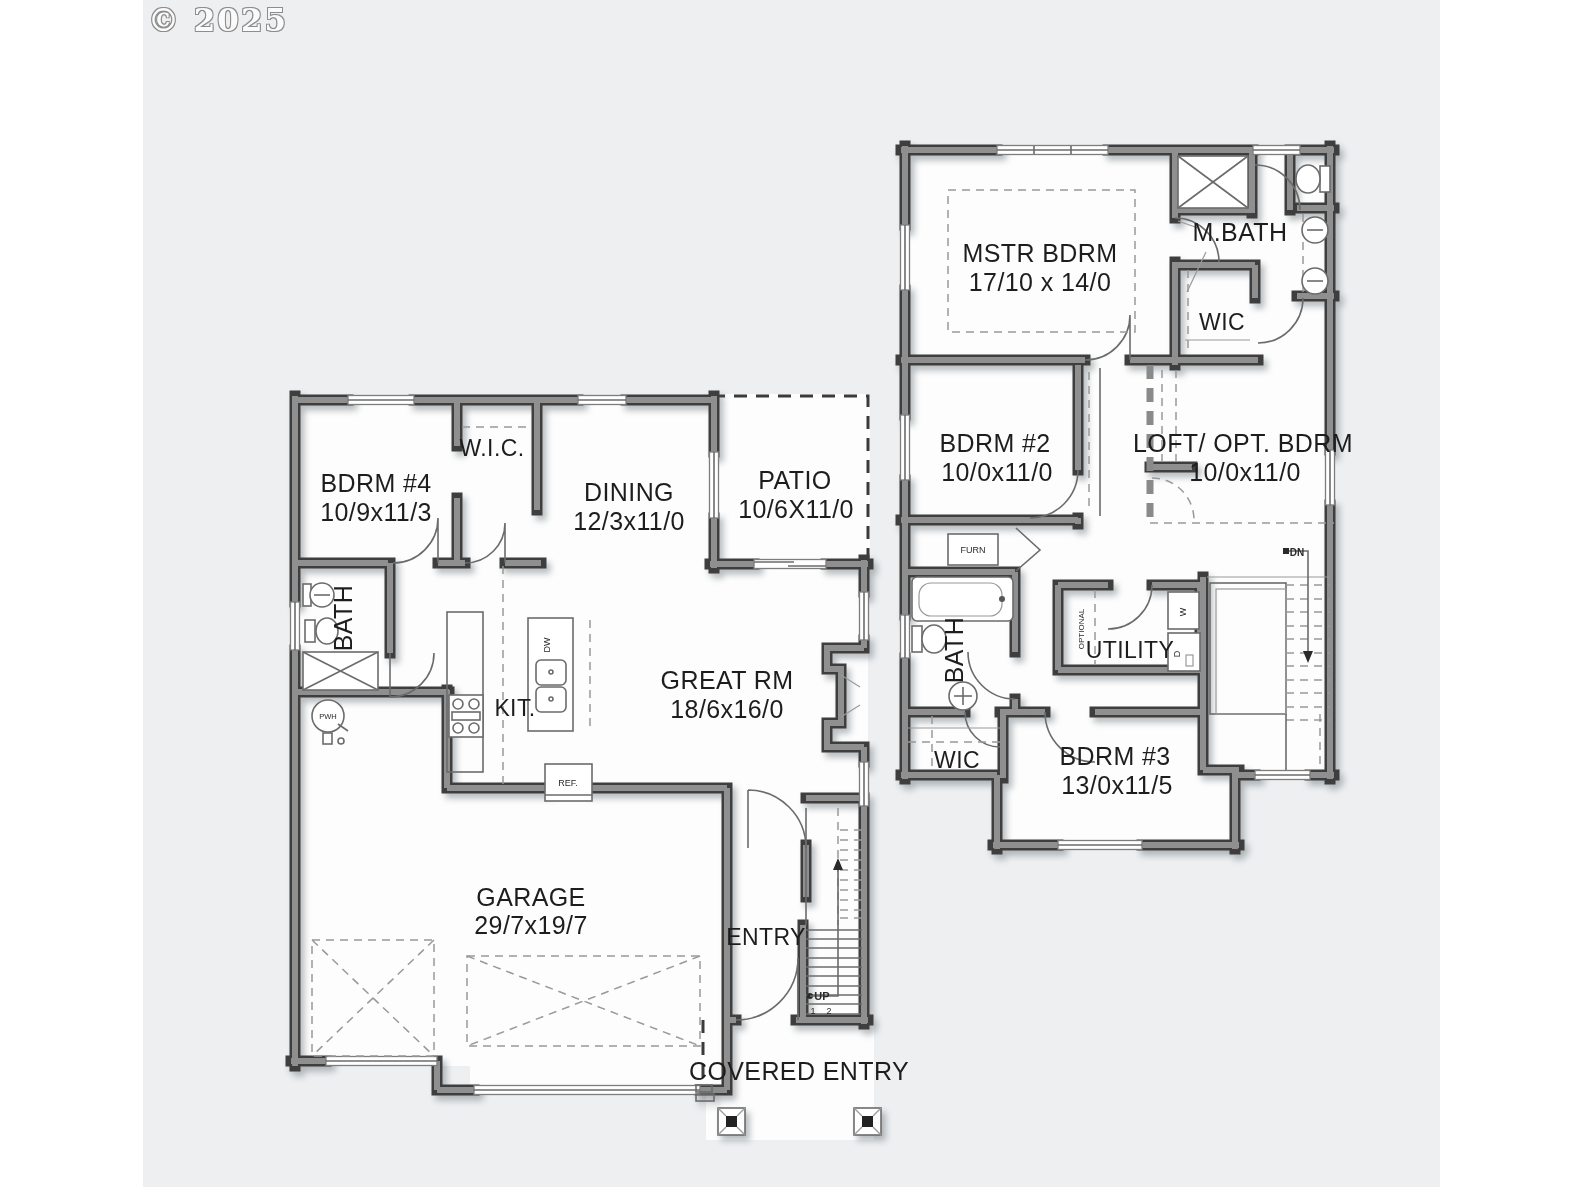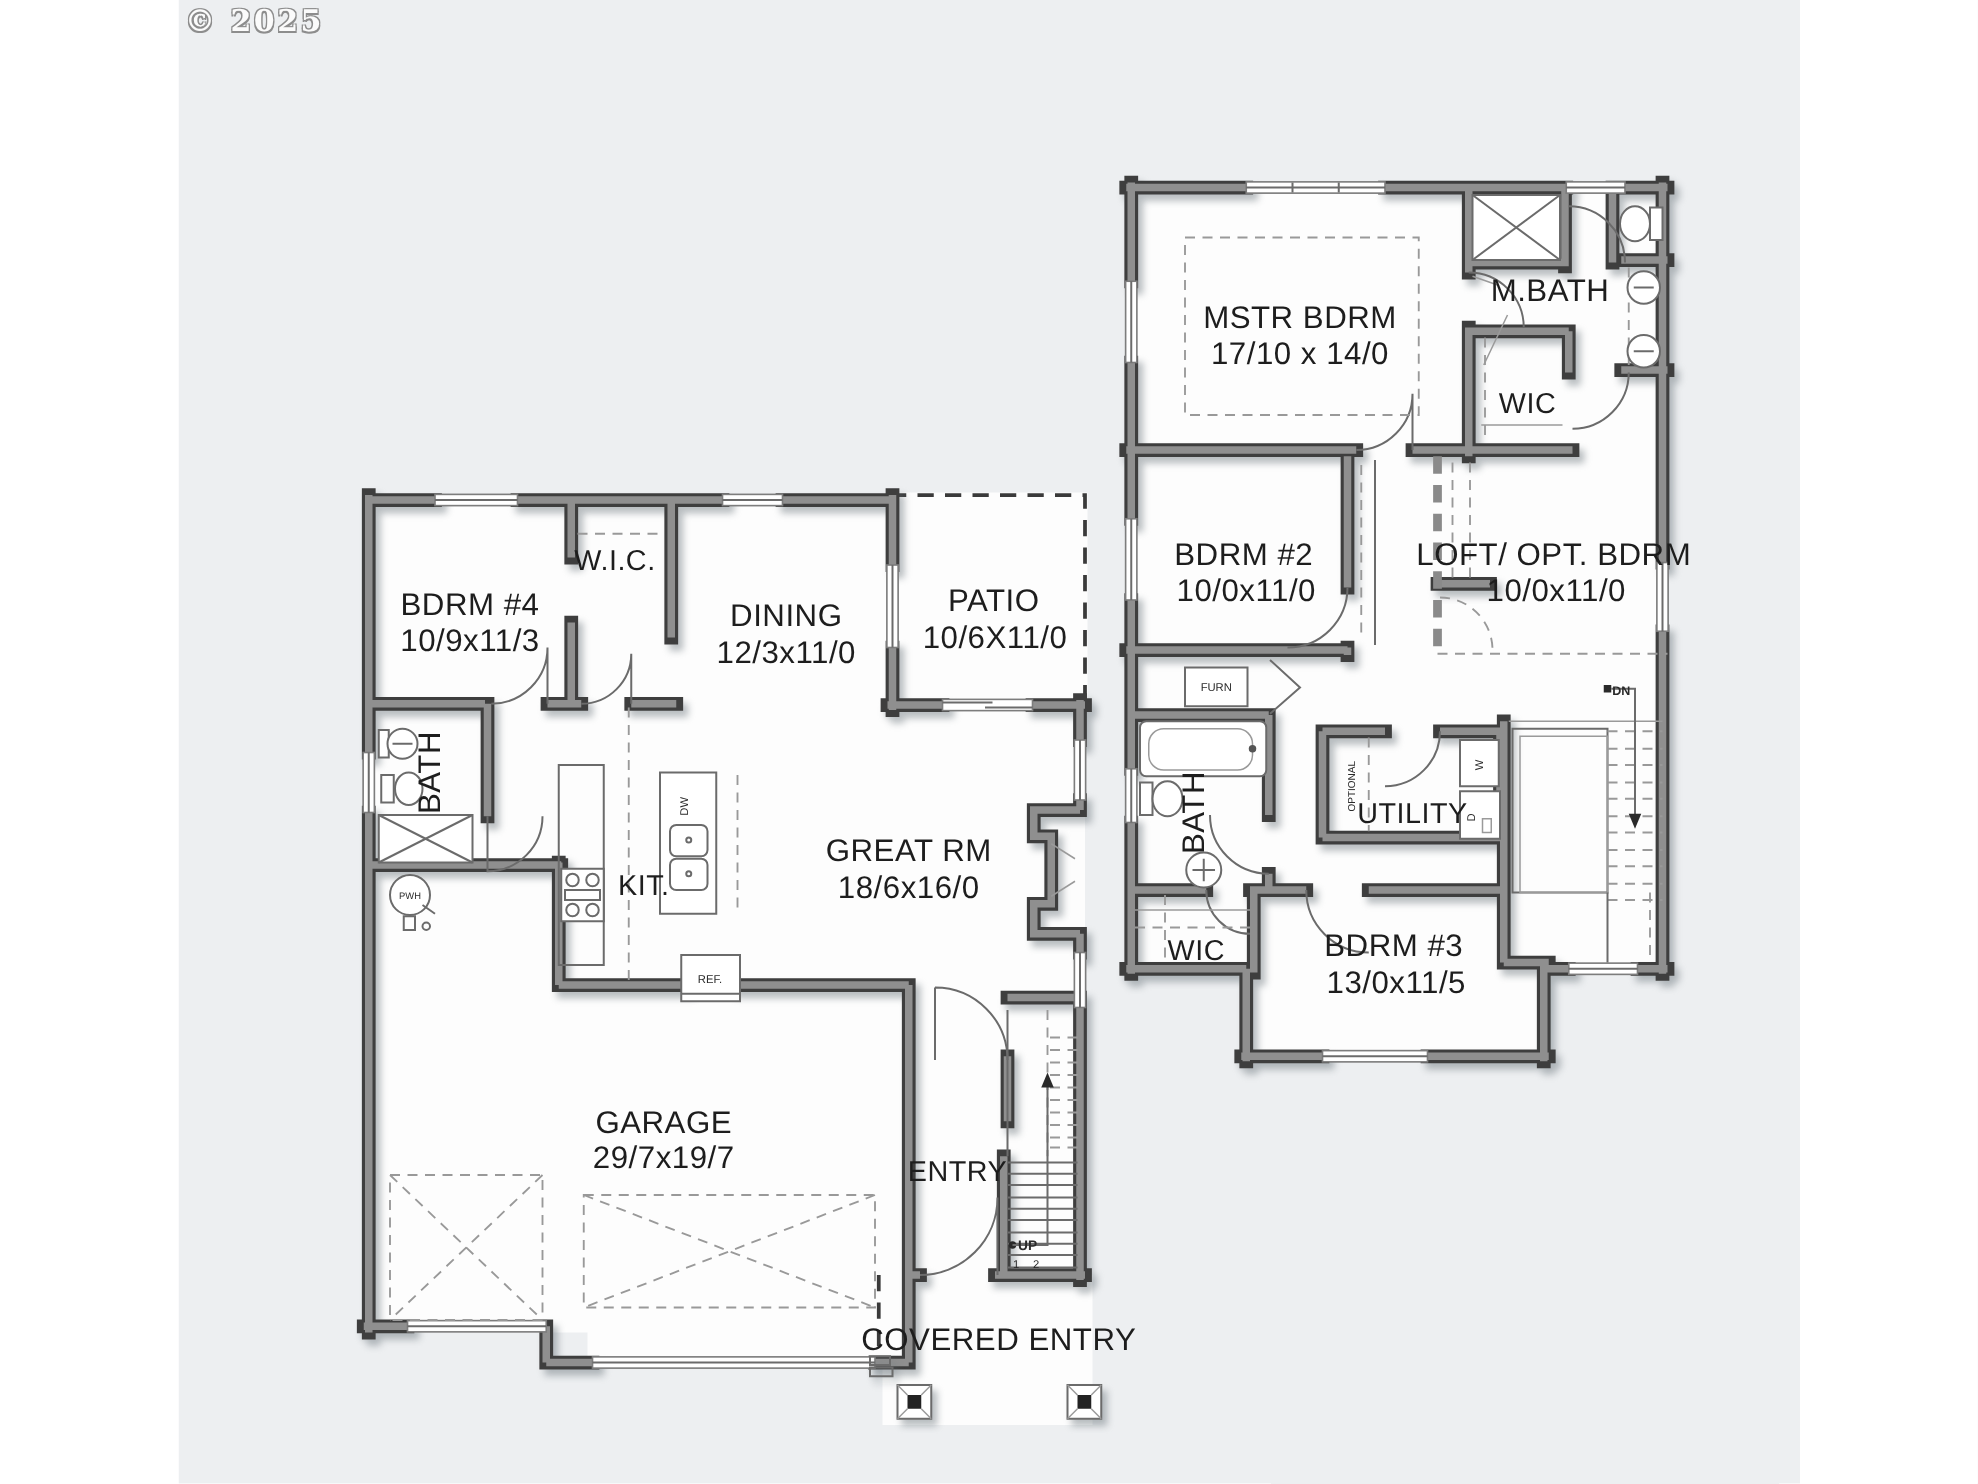--- a/index.html
+++ b/index.html
@@ -1,20 +1,20 @@
 <!DOCTYPE html>
 <html><head>
 <meta charset="utf-8">
 <style>
   html,body{margin:0;padding:0;background:#ffffff;}
   #canvas{position:relative;width:1582px;height:1187px;background:#ffffff;overflow:hidden;
           font-family:"Liberation Sans",sans-serif;}
   #bgpanel{position:absolute;left:143px;top:0;width:1297px;height:1187px;background:#edeff1;}
   #copyright{position:absolute;left:148px;top:2px;font-family:"DejaVu Serif",serif;
-             font-size:24px;font-weight:bold;color:#fbfbfb;letter-spacing:2px;
+             font-size:31px;font-weight:bold;color:#fbfbfb;letter-spacing:2px;
              text-shadow:-1px -1px 0 #8d8d8d,1px -1px 0 #8d8d8d,-1px 1px 0 #8d8d8d,1px 1px 0 #8d8d8d;}
   svg{position:absolute;left:0;top:0;}
   .paper{fill:#fdfdfd;stroke:none;}
   .wallO{stroke:#3e3e3e;stroke-width:11;fill:none;stroke-linecap:square;}
   .wallI{stroke:#8f8f8f;stroke-width:6;fill:none;stroke-linecap:butt;}
   .dashW{stroke:#8a8a8a;stroke-width:7;fill:none;stroke-dasharray:14 9;}
   .thin{stroke:#6b6b6b;stroke-width:1.6;fill:none;}
   .thinner{stroke:#9a9a9a;stroke-width:1.2;fill:none;}
   .fixt{stroke:#6b6b6b;stroke-width:1.6;fill:#ffffff;}
   .dash{stroke:#999999;stroke-width:1.5;fill:none;stroke-dasharray:8 6;}

